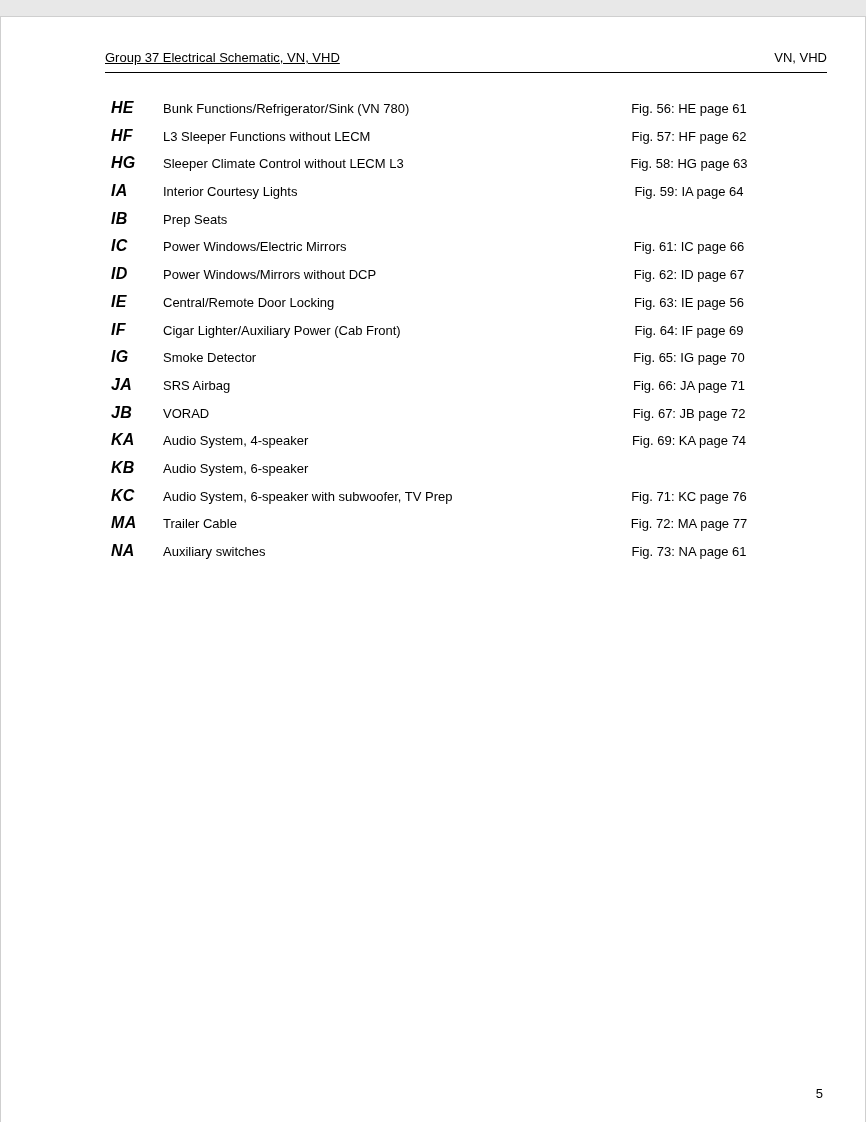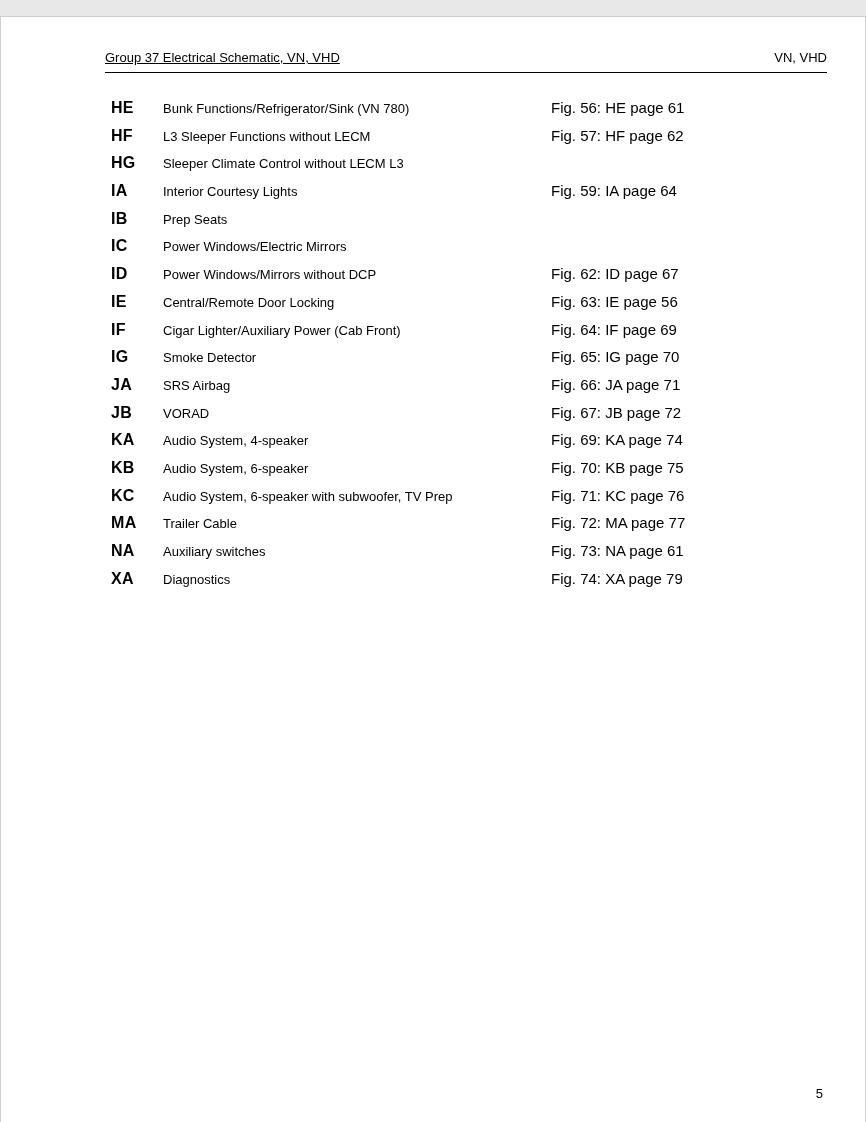--- a/index.html
+++ b/index.html
@@ -39,32 +39,34 @@
     display: flex;
     align-items: baseline;
     height: 27.7px;
   }
   .code {
     width: 52px;
     flex: 0 0 52px;
     font-size: 16px;
     font-weight: bold;
     letter-spacing: 0.3px;
+    font-style: italic;
   }
   .desc {
     flex: 0 0 388px;
     width: 388px;
     font-size: 13px;
     padding-right: 22px;
     white-space: nowrap;
   }
   .ref {
     flex: 1;
-    font-size: 15px;
+    font-size: 13px;
     white-space: nowrap;
+    text-align: center;
   }
   .page-number {
     position: absolute;
     right: 42px;
     bottom: 36px;
     font-size: 13px;
   }
 </style>
 </head>
 <body>
@@ -85,36 +87,38 @@
 
   <div class="toc-row">
     <span class="code">HF</span>
     <span class="desc">L3 Sleeper Functions without LECM</span>
     <span class="ref">Fig. 57: HF page 62</span>
   </div>
 
   <div class="toc-row">
     <span class="code">HG</span>
     <span class="desc">Sleeper Climate Control without LECM L3</span>
+    <span class="ref">Fig. 58: HG page 63</span>
   </div>
 
   <div class="toc-row">
     <span class="code">IA</span>
     <span class="desc">Interior Courtesy Lights</span>
     <span class="ref">Fig. 59: IA page 64</span>
   </div>
 
   <div class="toc-row">
     <span class="code">IB</span>
     <span class="desc">Prep Seats</span>
   </div>
 
   <div class="toc-row">
     <span class="code">IC</span>
     <span class="desc">Power Windows/Electric Mirrors</span>
+    <span class="ref">Fig. 61: IC page 66</span>
   </div>
 
   <div class="toc-row">
     <span class="code">ID</span>
     <span class="desc">Power Windows/Mirrors without DCP</span>
     <span class="ref">Fig. 62: ID page 67</span>
   </div>
 
   <div class="toc-row">
     <span class="code">IE</span>
@@ -149,43 +153,37 @@
 
   <div class="toc-row">
     <span class="code">KA</span>
     <span class="desc">Audio System, 4-speaker</span>
     <span class="ref">Fig. 69: KA page 74</span>
   </div>
 
   <div class="toc-row">
     <span class="code">KB</span>
     <span class="desc">Audio System, 6-speaker</span>
-    <span class="ref">Fig. 70: KB page 75</span>
   </div>
 
   <div class="toc-row">
     <span class="code">KC</span>
     <span class="desc">Audio System, 6-speaker with subwoofer, TV Prep</span>
     <span class="ref">Fig. 71: KC page 76</span>
   </div>
 
   <div class="toc-row">
     <span class="code">MA</span>
     <span class="desc">Trailer Cable</span>
     <span class="ref">Fig. 72: MA page 77</span>
   </div>
 
   <div class="toc-row">
     <span class="code">NA</span>
     <span class="desc">Auxiliary switches</span>
     <span class="ref">Fig. 73: NA page 61</span>
   </div>
 
-  <div class="toc-row">
-    <span class="code">XA</span>
-    <span class="desc">Diagnostics</span>
-    <span class="ref">Fig. 74: XA page 79</span>
-  </div>
 </div>
 
   <div class="page-number">5</div>
 
 </div>
 
 </body></html>

